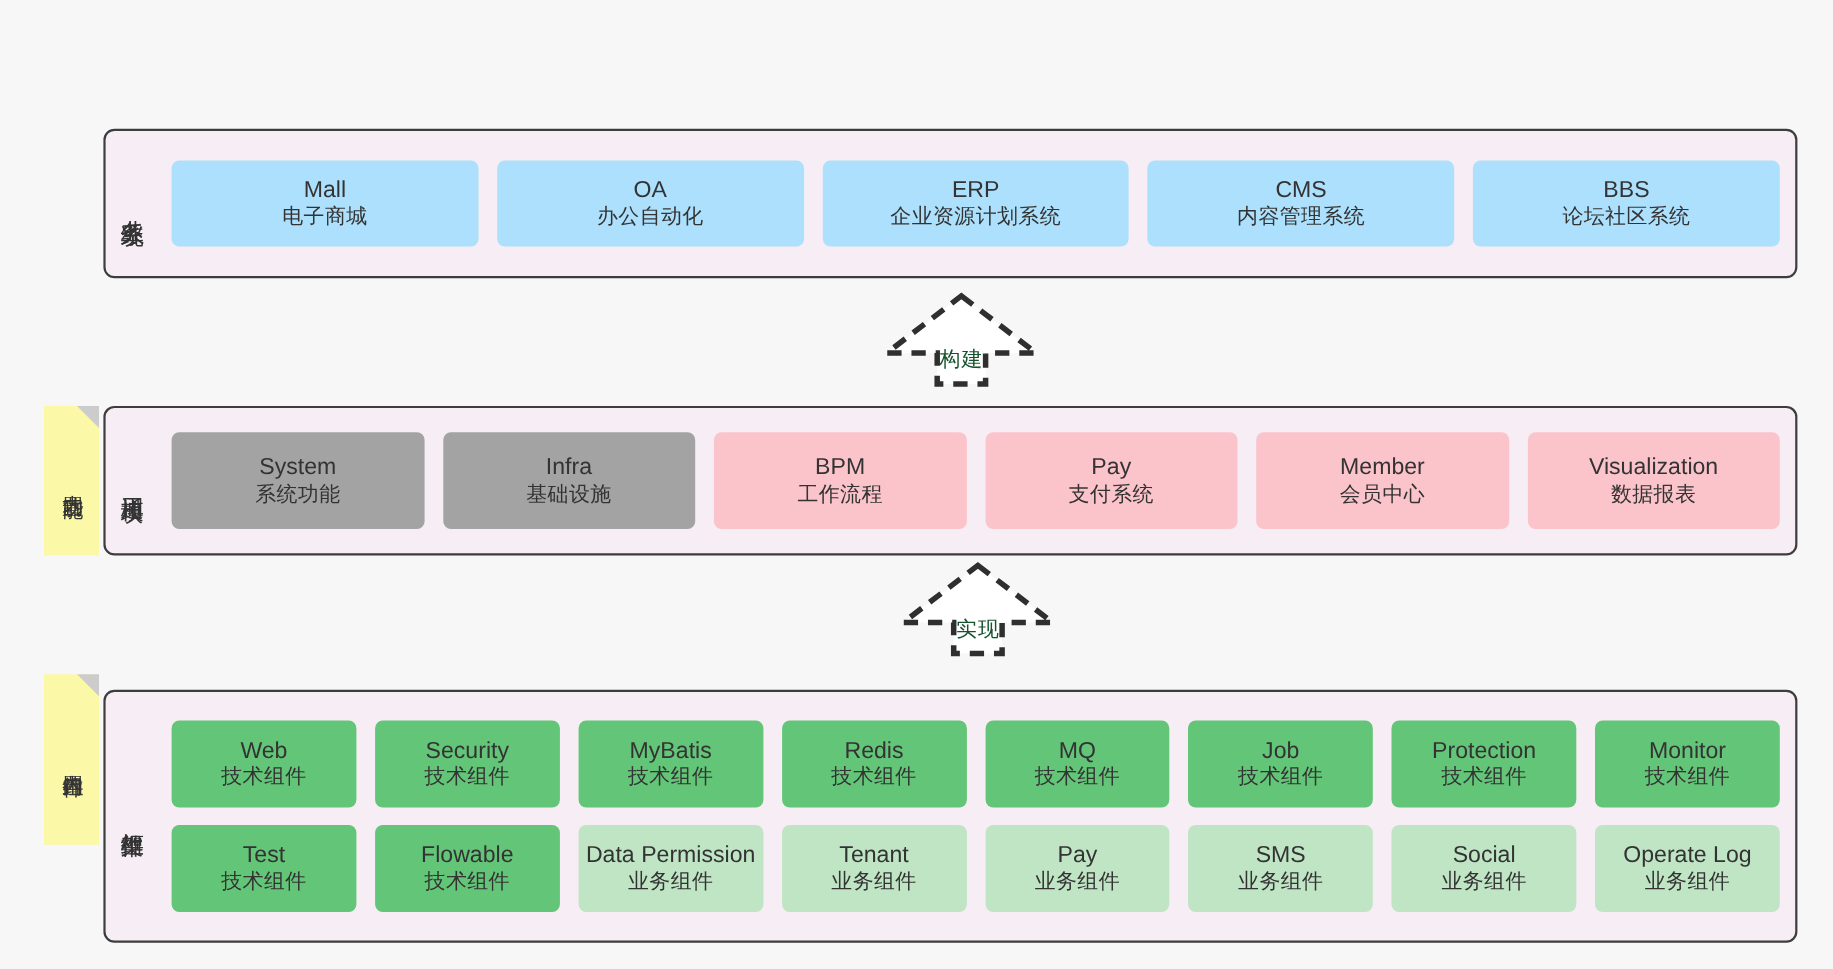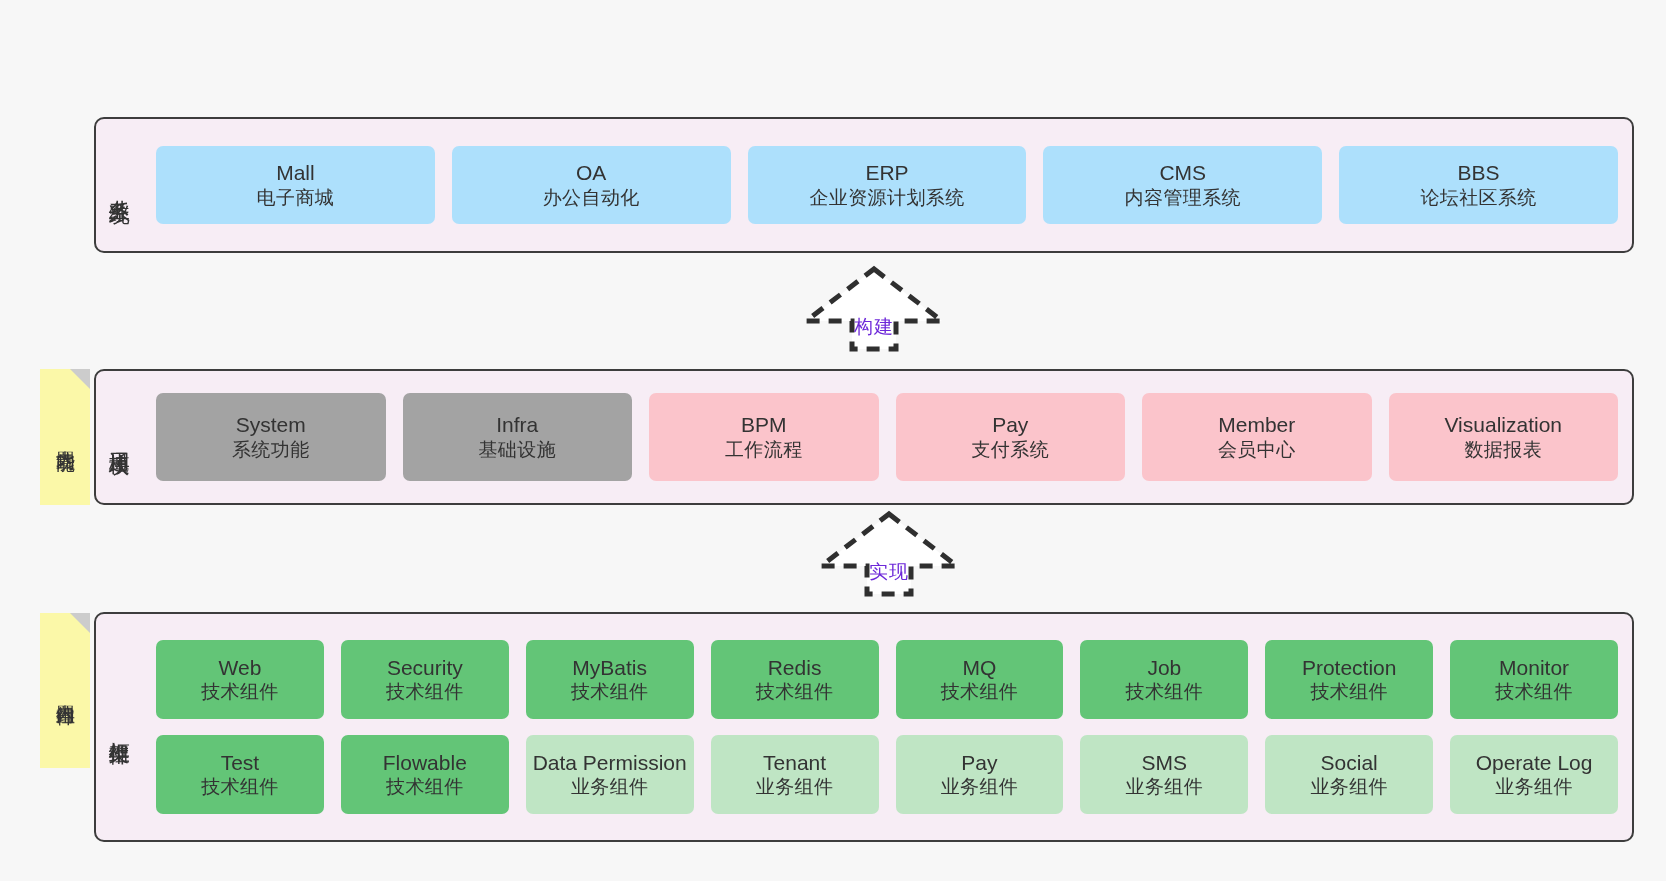--- a/index.html
+++ b/index.html
@@ -131,21 +131,21 @@
     position: absolute;
     z-index: 3;
   }
   .arrow svg { display: block; }
   .arrow-label {
     position: absolute;
     left: 0;
     right: 0;
     text-align: center;
     font-size: 19px;
-    color: #6d28d9;
+    color: #14532d;
     letter-spacing: 1px;
     pointer-events: none;
   }
 </style>
 </head>
 <body>
 
 <div id="canvas">
 
   <div class="layer" id="layer-business-systems" style="left:94px; top:117px; width:1540px; height:136px;">
@@ -219,21 +219,21 @@
     <span>内置功能</span>
   </div>
 
   <div class="arrow" style="left:815px; top:510px; width:148px; height:88px;">
     <svg width="148" height="88" viewBox="0 0 148 88">
       <path d="M 74 4 L 142 56 L 96 56 L 96 84 L 52 84 L 52 56 L 6 56 Z" fill="#ffffff" stroke="#2f2f2f" stroke-width="5" stroke-dasharray="13,9" stroke-linejoin="miter"></path>
     </svg>
     <div class="arrow-label" style="top:49px;">实现</div>
   </div>
 
-  <div class="layer" id="layer-framework-components" style="left:94px; top:612px; width:1540px; height:230px;">
+  <div class="layer" id="layer-framework-components" style="left:94px; top:627px; width:1540px; height:230px;">
     <div class="layer-caption">框架组件</div>
     <div class="layer-body">
 
       <div class="row">
         <div class="node h-comp c-green">
           <span class="en">Web</span>
           <span class="cn">技术组件</span>
         </div>
         <div class="node h-comp c-green">
           <span class="en">Security</span>

